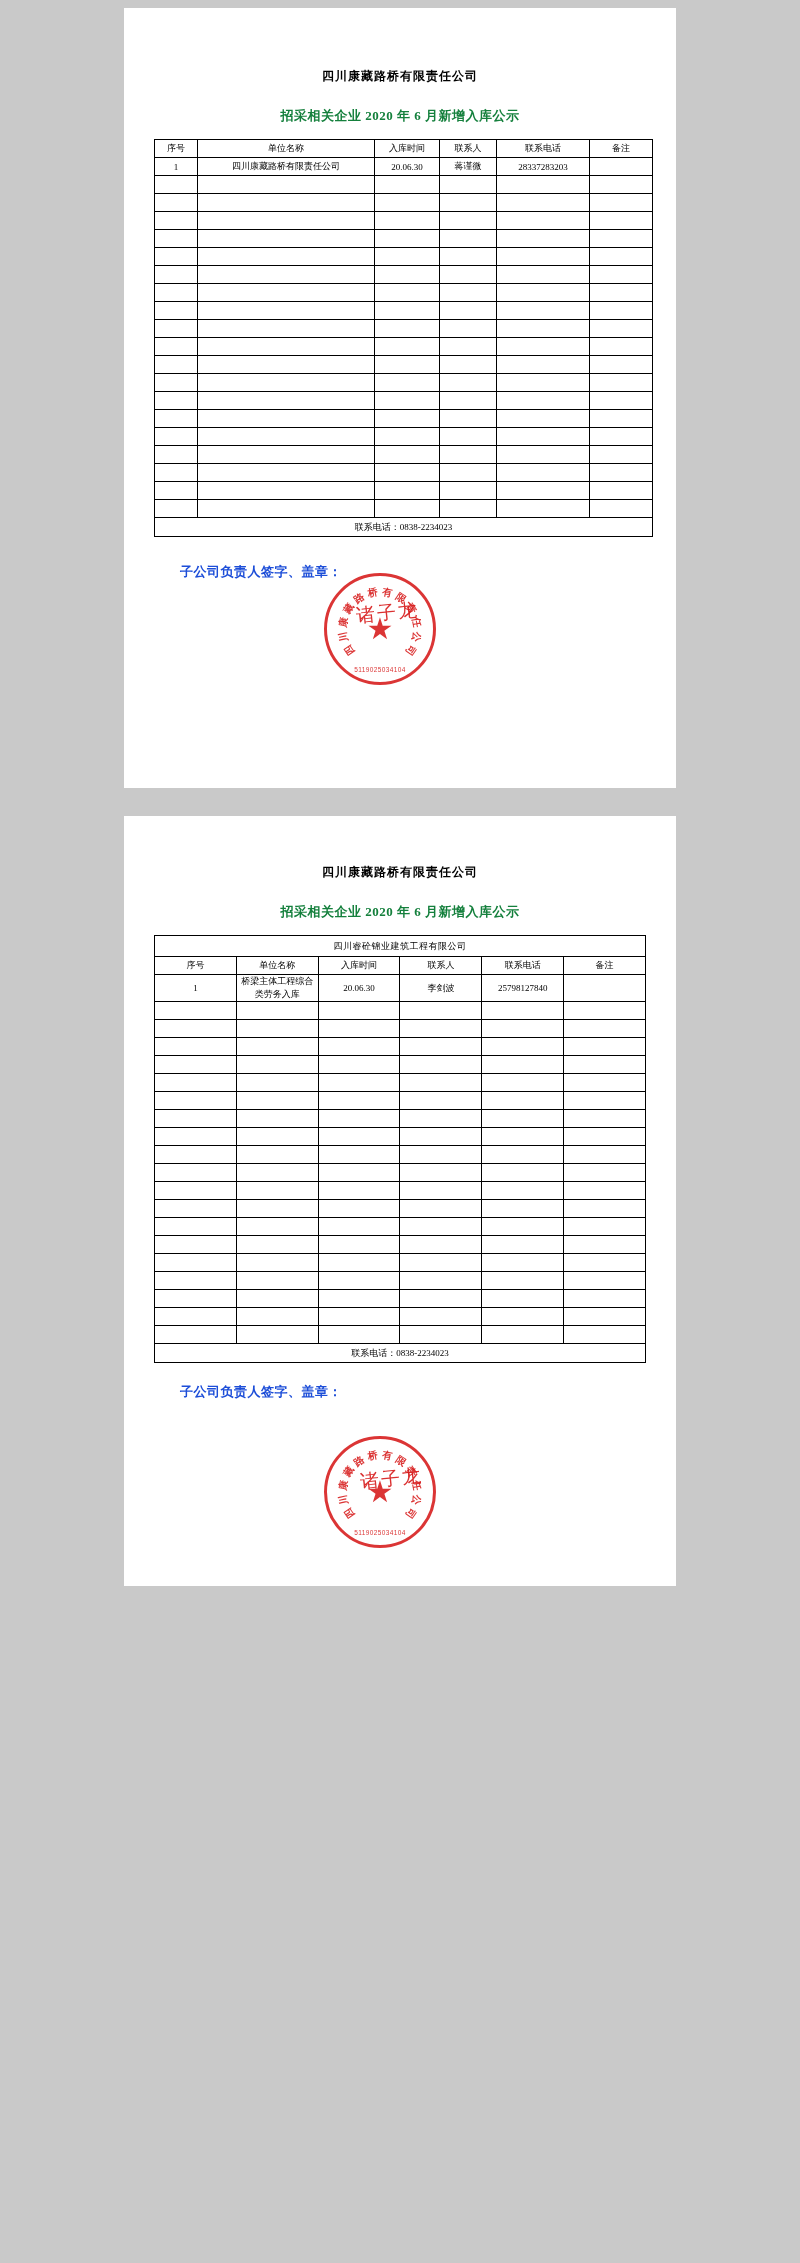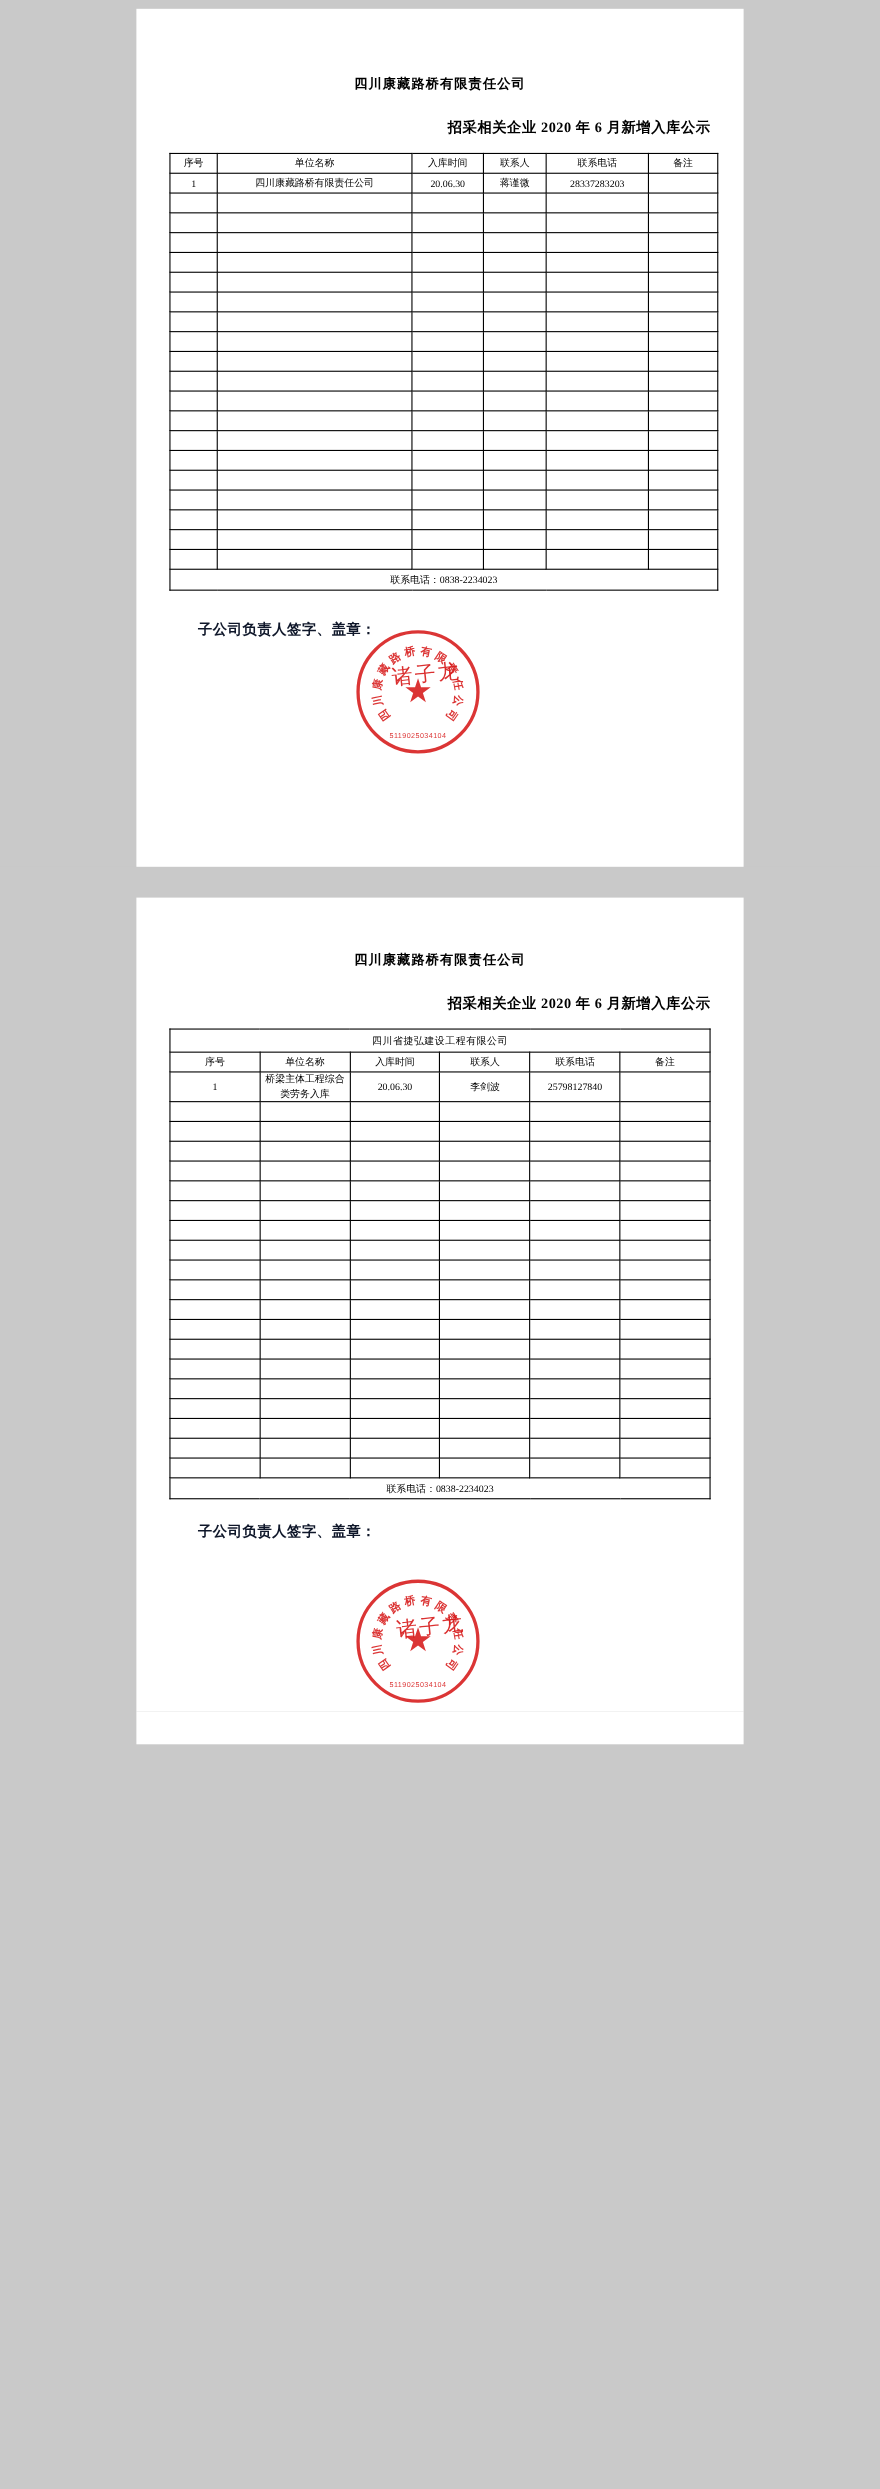--- a/index.html
+++ b/index.html
@@ -27,25 +27,25 @@
   .doc-title {
     text-align: center;
     font-size: 12px;
     font-weight: bold;
     letter-spacing: 1px;
     color: #000;
   }
   #page1 .doc-title { padding-top: 60px; }
   #page2 .doc-title { padding-top: 48px; }
   .doc-subtitle {
-    text-align: right;
+    text-align: center;
     font-size: 13px;
     font-weight: bold;
     letter-spacing: 0.5px;
-    color: #000000;
+    color: #15803d;
     margin-top: 22px;
     margin-bottom: 14px;
   }
 
   table.main {
     border-collapse: collapse;
     width: 492px;
     margin: 0 auto;
     table-layout: fixed;
   }
@@ -86,21 +86,21 @@
   .c-ctc   { width: 56px; }
   .c-tel   { width: 92px; }
   .c-note  { width: 62px; }
 
   .sig-line {
     margin-top: 26px;
     margin-left: 26px;
     font-size: 13px;
     font-weight: bold;
     letter-spacing: 0.5px;
-    color: #0f172a;
+    color: #1d4ed8;
     position: relative;
     z-index: 1;
   }
   #page2 .sig-line { margin-top: 20px; }
 
   
   .seal {
     position: absolute;
     width: 112px;
     height: 112px;
@@ -368,21 +368,21 @@
 
 <div id="gap"></div>
 
 <div class="page" id="page2">
   <div class="doc-title">四川康藏路桥有限责任公司</div>
   <div class="doc-subtitle">招采相关企业 2020 年 6 月新增入库公示</div>
 
   <table class="main">
     <tbody>
       <tr class="cat-row">
-        <td colspan="6">四川省捷弘建设工程有限公司</td>
+        <td colspan="6">四川睿砼锦业建筑工程有限公司</td>
       </tr>
       <tr class="head-row">
         <td class="c-idx">序号</td>
         <td class="c-name">单位名称</td>
         <td class="c-time">入库时间</td>
         <td class="c-ctc">联系人</td>
         <td class="c-tel">联系电话</td>
         <td class="c-note">备注</td>
       </tr>
       <tr class="data-row">

